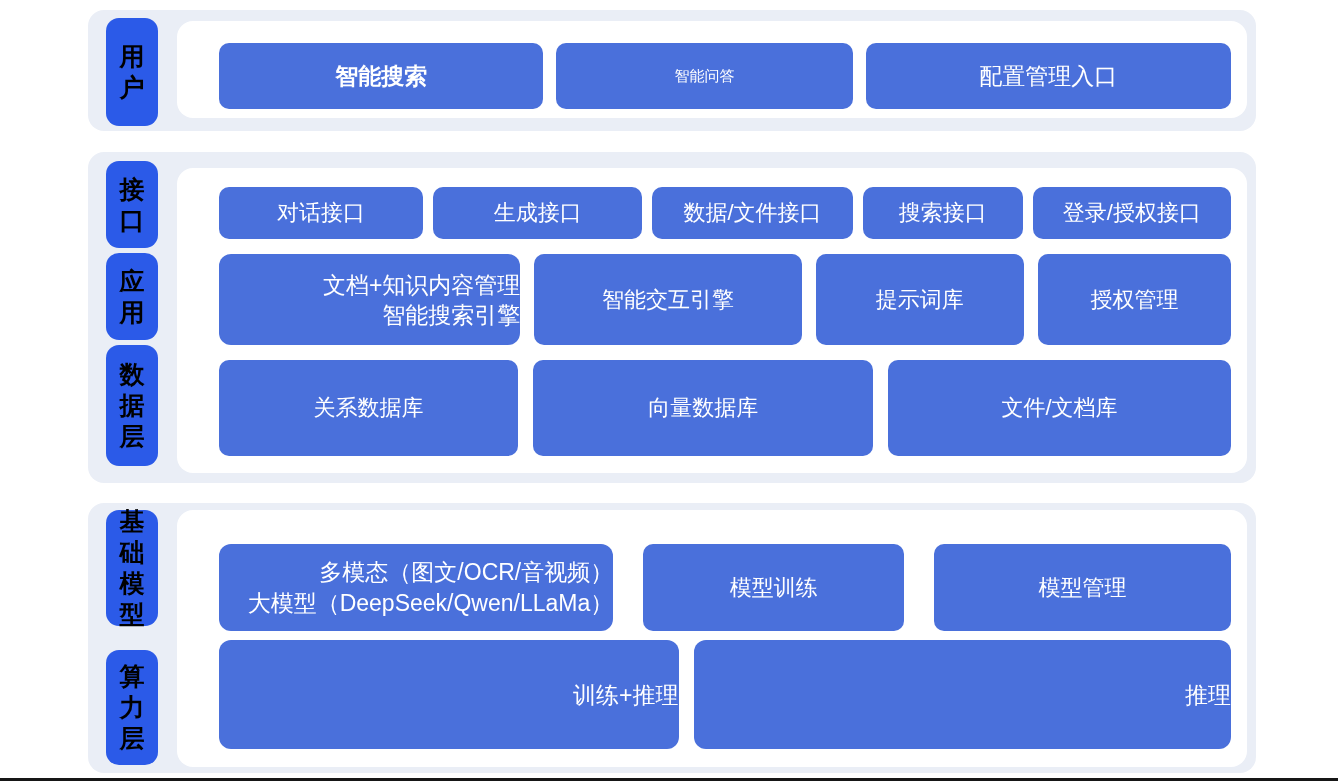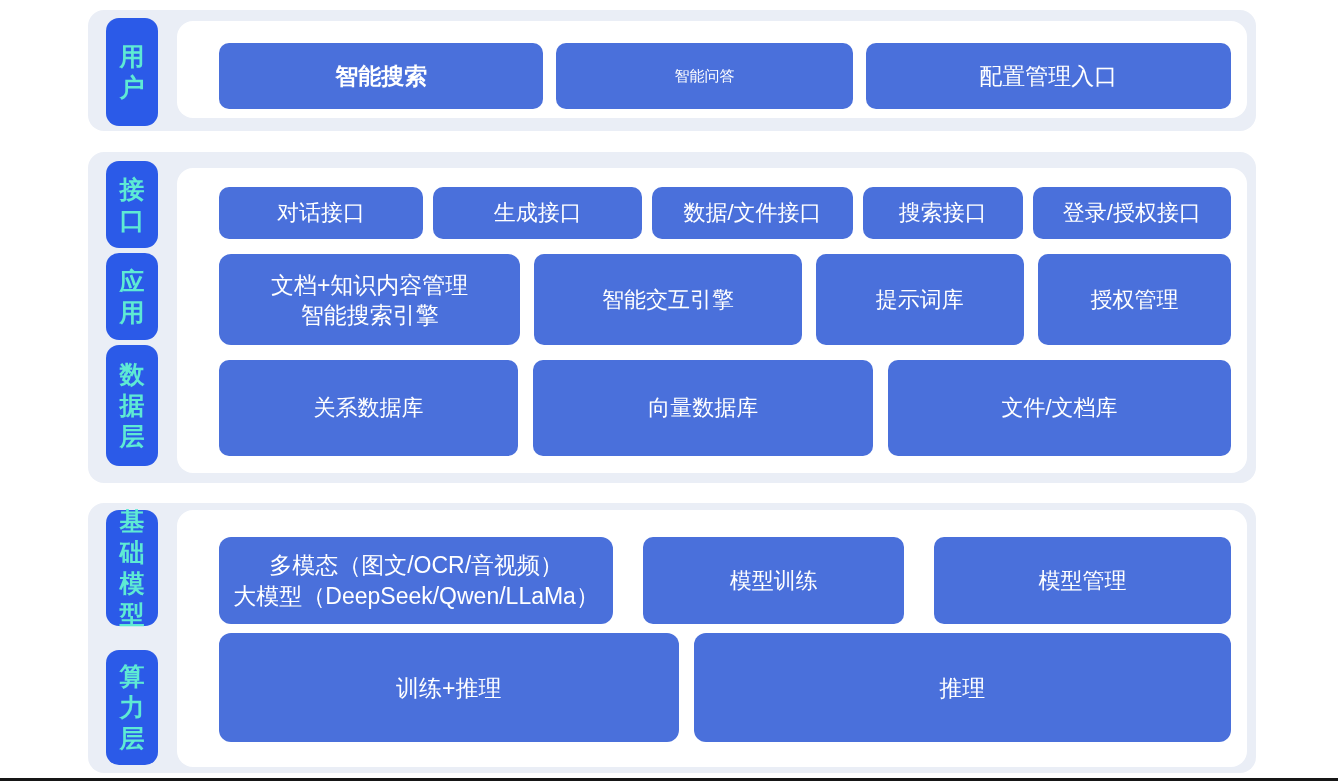--- a/index.html
+++ b/index.html
@@ -13,36 +13,36 @@
   .section {
     position: absolute; left: 88px; width: 1168px;
     background: #eaeef6; border-radius: 16px;
   }
   .pill {
     position: absolute; left: 18px; width: 52px;
     background: #2b5ae8; border-radius: 13px;
     display: flex; align-items: center; justify-content: center;
   }
   .pill-text {
-    display: block; width: 27px; color: #5eead4;
+    display: block; width: 27px; color: #000000;
     font-size: 25px; font-weight: 700; line-height: 31px;
     text-align: center; word-break: break-all;
   }
   .panel {
     position: absolute; left: 89px; width: 1070px;
     background: #ffffff; border-radius: 16px;
     padding: 0 16px 0 42px;
   }
   .row { display: flex; align-items: stretch; }
   .box {
     background: #4a70db; border-radius: 10px; color: #ffffff;
     display: flex; flex-direction: column; align-items: center; justify-content: center;
     font-size: 22px; line-height: 30px; text-align: center;
   }
-  .box.big { border-radius: 12px; font-size: 23px; }
+  .box.big { border-radius: 12px; font-size: 23px; align-items: flex-end; }
   .line { display: block; }
 </style>
 </head>
 <body>
 
 <div class="canvas">
 
   <div class="section" style="top:10px;height:121px;">
     <div class="pill" style="top:8px;height:108px;">
       <span class="pill-text">用户</span>
@@ -92,21 +92,21 @@
   </div>
 
   <div class="section" style="top:503px;height:270px;">
     <div class="pill" style="top:7px;height:116px;">
       <span class="pill-text">基础模型</span>
     </div>
     <div class="pill" style="top:147px;height:115px;">
       <span class="pill-text">算力层</span>
     </div>
     <div class="panel" style="top:7px;height:257px;padding-top:27px;">
-      <div class="row" style="gap:30px;height:87px;margin-bottom:9px;">
+      <div class="row" style="gap:30px;height:87px;margin-bottom:9px;margin-top:7px;">
         <div class="box big" style="flex:393 0 0;line-height:31px;">
           <span class="line">多模态（图文/OCR/音视频）</span>
           <span class="line">大模型（DeepSeek/Qwen/LLaMa）</span>
         </div>
         <div class="box" style="flex:260 0 0;">模型训练</div>
         <div class="box" style="flex:296 0 0;">模型管理</div>
       </div>
       <div class="row" style="gap:15px;height:109px;border-radius:14px;">
         <div class="box big" style="flex:460 0 0;">训练+推理</div>
         <div class="box big" style="flex:538 0 0;">推理</div>

